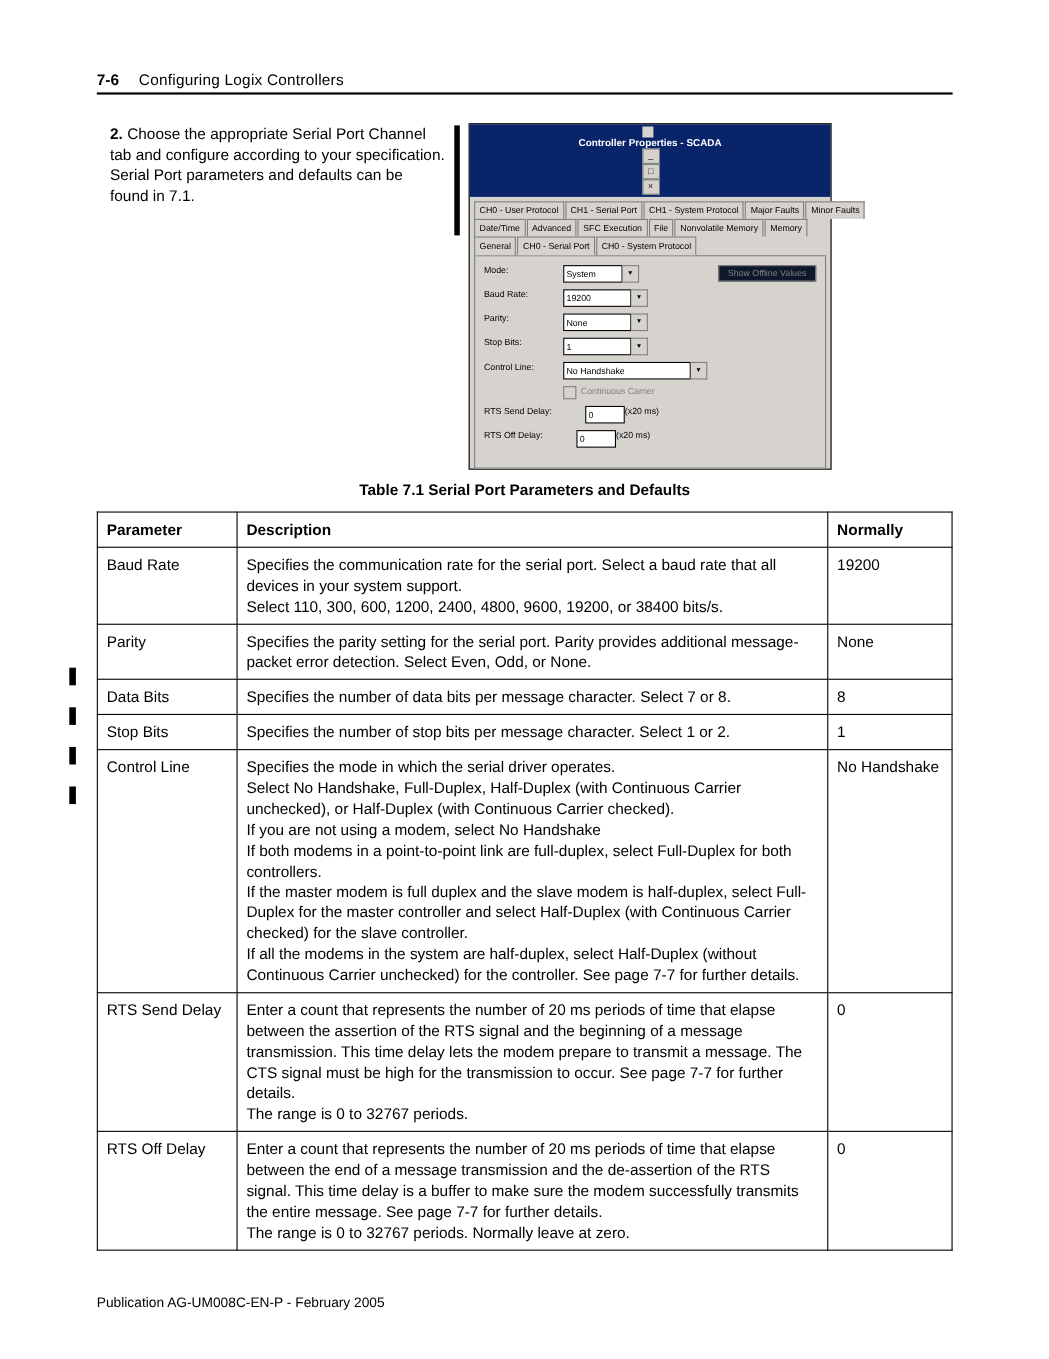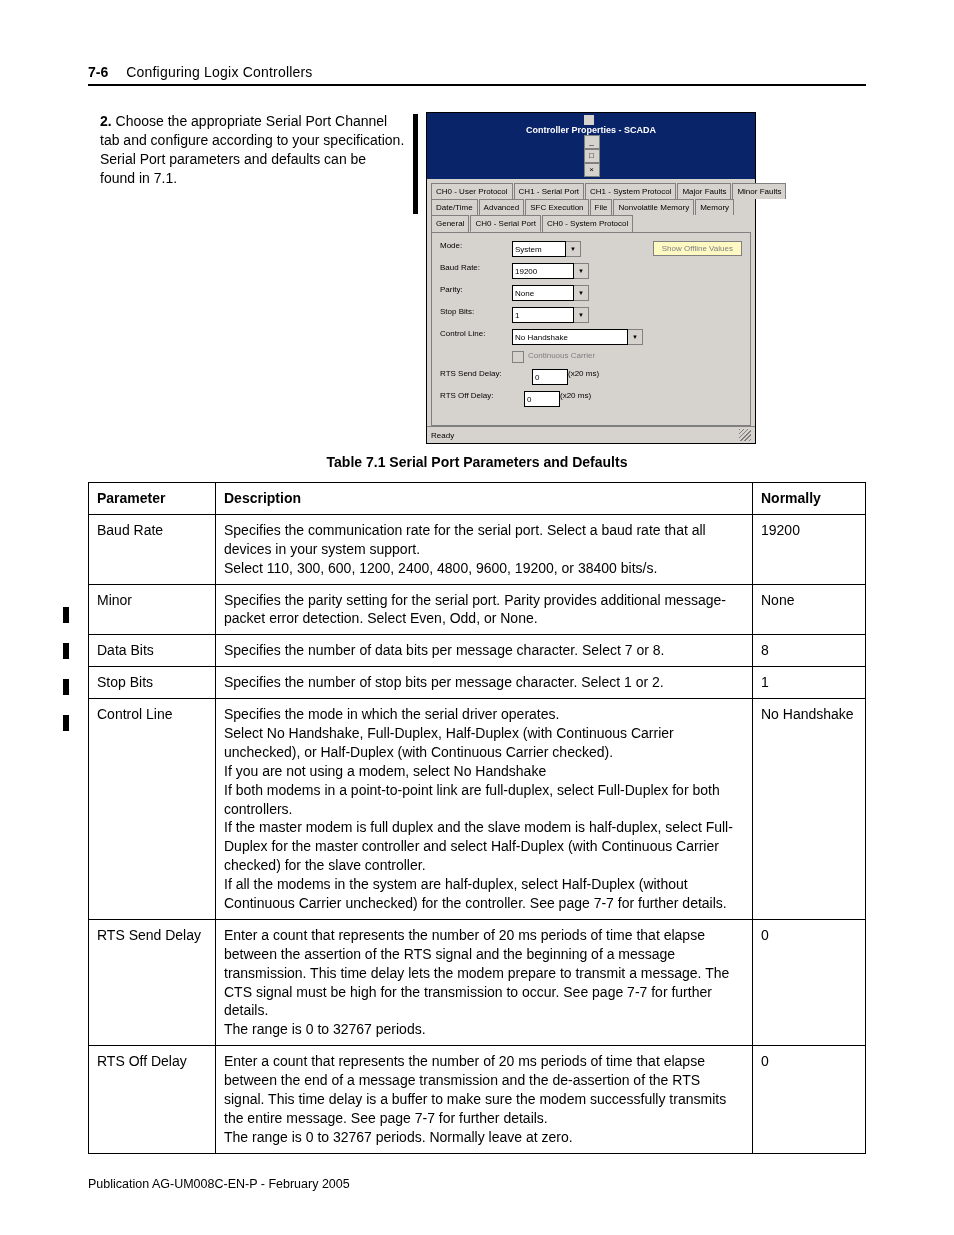--- a/index.html
+++ b/index.html
@@ -26,21 +26,21 @@
   .tab.front{background:#d6d3ce;border-bottom:1px solid #d6d3ce;position:relative;z-index:2;}
   .tab-panel{border:1px solid #808080;background:#d6d3ce;padding:8px 8px 12px 8px;}
   .frow{display:flex;margin-bottom:6px;}
   .flab{width:72px;font-size:8px;}
   .fsel{display:flex;align-items:center;}
   .fsel input[type=text]{border:1px solid #000;background:#fff;font-size:8px;padding:0 2px;height:14px;width:56px;}
   .fsel .arrow{width:14px;height:14px;border:1px solid #808080;border-left:none;background:#d6d3ce;display:flex;align-items:center;justify-content:center;font-size:6px;}
   .fsel.wide input[type=text]{width:110px;}
   .chk{width:10px;height:10px;border:1px solid #808080;background:#d6d3ce;display:inline-block;margin-right:4px;vertical-align:middle;}
   .units{font-size:8px;margin-left:0;}
-  .offbtn{border:1px solid #808080;background:#fef9c3;color:#808080;font-size:8px;padding:2px 8px;float:right;}
+  .offbtn{border:1px solid #808080;background:#0f172a;color:#808080;font-size:8px;padding:2px 8px;float:right;}
   .status{border-top:1px solid #808080;padding:2px 4px;font-size:8px;display:flex;justify-content:space-between;align-items:center;}
   .status .grip{width:12px;height:12px;background:repeating-linear-gradient(135deg,#808080 0 1px,transparent 1px 3px);}
 
   .tbl-caption{text-align:center;font-weight:700;font-size:14px;margin:10px 0 12px 0;}
   table.params{width:100%;border-collapse:collapse;font-size:14px;}
   table.params th,table.params td{border:1px solid #000;padding:6px 8px;vertical-align:top;text-align:left;line-height:1.35;}
   table.params th{font-weight:700;}
   .col-p{width:110px;}
   .col-d{width:96px;}
   .side-marks{position:absolute;left:63px;top:607px;display:flex;flex-direction:column;gap:20px;}
@@ -139,45 +139,41 @@
             <input type="text" style="border: 1px solid rgb(0, 0, 0); background: rgb(255, 255, 255); font-size: 8px; height: 14px; width: 30px; padding: 0px 2px;" value="0">
             <span class="units">(x20 ms)</span>
           </div>
           <div class="frow">
             <span class="flab" style="width:84px">RTS Off Delay:</span>
             <input type="text" style="border: 1px solid rgb(0, 0, 0); background: rgb(255, 255, 255); font-size: 8px; height: 14px; width: 30px; padding: 0px 2px;" value="0">
             <span class="units">(x20 ms)</span>
           </div>
         </div>
       </div>
-      <div class="status">
-        <span>Ready</span>
-        <span class="grip"></span>
-      </div>
     </div>
   </div>
 
   <div class="tbl-caption">Table 7.1 Serial Port Parameters and Defaults</div>
 
   <table class="params">
     <thead>
       <tr>
         <th class="col-p">Parameter</th>
         <th>Description</th>
         <th class="col-d">Normally</th>
       </tr>
     </thead>
     <tbody id="tbody">
         <tr>
           <td>Baud Rate</td>
           <td>Specifies the communication rate for the serial port. Select a baud rate that all devices in your system support.<br>Select 110, 300, 600, 1200, 2400, 4800, 9600, 19200, or 38400 bits/s.</td>
           <td>19200</td>
         </tr>
         <tr>
-          <td>Minor</td>
+          <td>Parity</td>
           <td>Specifies the parity setting for the serial port. Parity provides additional message-packet error detection. Select Even, Odd, or None.</td>
           <td>None</td>
         </tr>
         <tr>
           <td>Data Bits</td>
           <td>Specifies the number of data bits per message character. Select 7 or 8.</td>
           <td>8</td>
         </tr>
         <tr>
           <td>Stop Bits</td>

